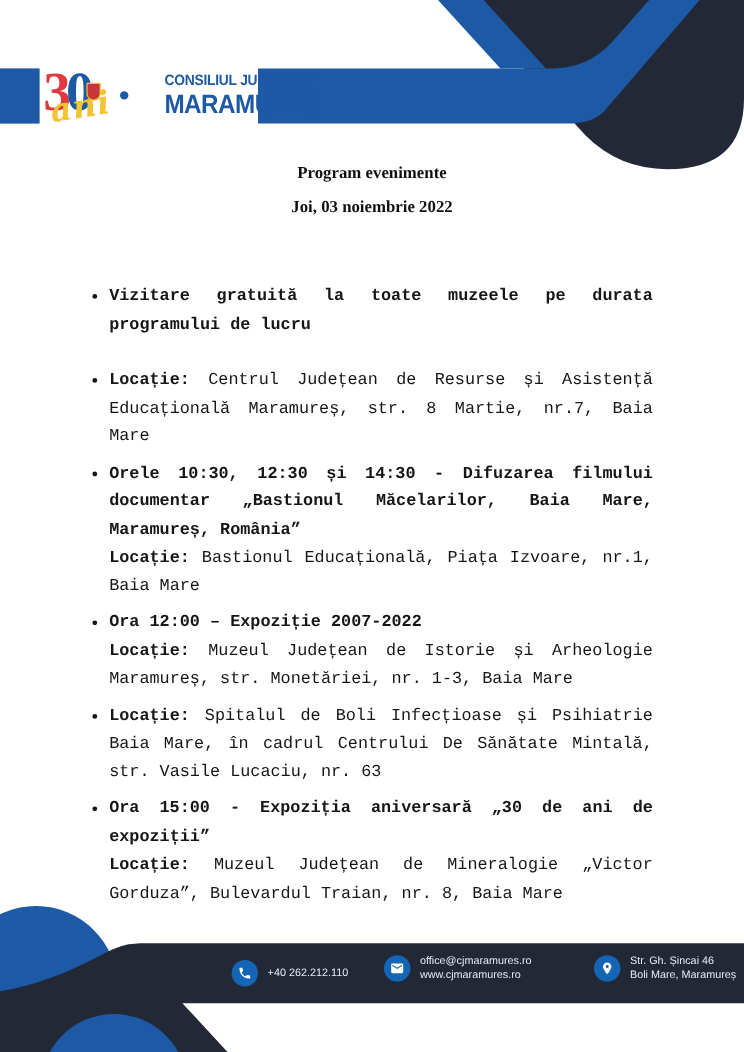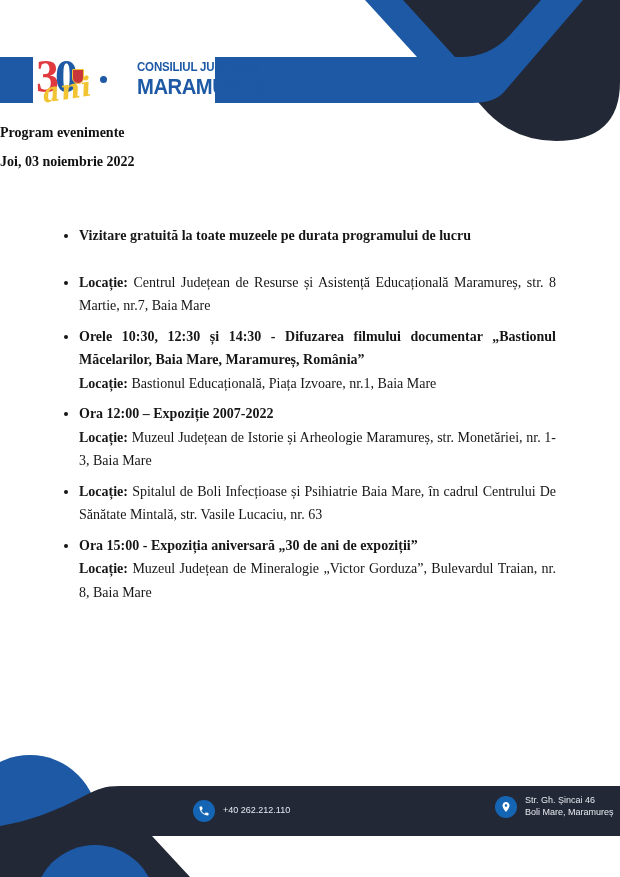--- a/index.html
+++ b/index.html
@@ -17,28 +17,28 @@
                border:1.5px solid #f2c332;border-radius:1px 1px 6px 6px;}
   .logo-ani{position:absolute;left:6px;top:20px;font-family:"DejaVu Serif",serif;font-style:italic;
             font-weight:bold;font-size:27px;color:#f2c332;transform:rotate(-9deg);letter-spacing:1px;}
   .ani-dot{position:absolute;left:64px;top:22px;width:7px;height:7px;border-radius:50%;background:#1d59a5;}
   .org{position:absolute;left:101px;top:6px;color:#1d59a5;font-family:"Liberation Sans",sans-serif;
        font-weight:bold;transform:scaleX(.92);transform-origin:0 0;white-space:nowrap;}
   .org1{font-size:12.5px;line-height:15px;letter-spacing:-.2px;}
   .org2{font-size:22px;line-height:23px;letter-spacing:-.5px;}
 
   
-  .doc-head{position:absolute;left:0;right:0;top:124px;text-align:left;color:#111;
+  .doc-head{position:absolute;left:0;right:0;top:136px;text-align:center;color:#111;
             font-weight:bold;font-size:14px;line-height:17px;}
   .doc-date{margin-top:12px;}
 
   
   .content{position:absolute;left:57px;top:220px;width:503px;color:#161616;
            font-size:14px;line-height:23.5px;}
-  .content ul{margin:4px;padding-left:18px;list-style:disc;}
+  .content ul{margin:16px;padding-left:18px;list-style:disc;font-family:Liberation Mono, monospace;}
   .content li{margin-bottom:7px;text-align:justify;}
   .content li.first{margin-bottom:23px;}
   .ev-title{font-weight:bold;text-align:justify;}
   .ev-loc{text-align:justify;}
   .loc-label{font-weight:bold;}
 
   
   .footer-item{position:absolute;display:flex;align-items:center;gap:8px;color:#e7eaf0;
                font-family:"Liberation Sans",sans-serif;font-size:9px;line-height:11.5px;}
   .ficon{width:22px;height:22px;border-radius:50%;background:#1565b5;display:flex;
@@ -116,20 +116,31 @@
 
   <div class="footer-item" id="footer-phone">
     <span class="ficon">
       <svg viewBox="0 0 24 24">
           <path d="M6.62 10.79c1.44 2.83 3.76 5.14 6.59 6.59l2.2-2.2c.27-.27.67-.36 1.02-.24 1.12.37 2.33.57 3.57.57.55 0 1 .45 1 1V20c0 .55-.45 1-1 1-9.39 0-17-7.61-17-17 0-.55.45-1 1-1h3.5c.55 0 1 .45 1 1 0 1.25.2 2.45.57 3.57.11.35.03.74-.25 1.02l-2.2 2.2z"></path>
         </svg>
     </span>
     <span>+40 262.212.110</span>
   </div>
 
+  <div class="footer-item" id="footer-email">
+    <span class="ficon">
+      <svg viewBox="0 0 24 24">
+          <path d="M20 4H4c-1.1 0-2 .9-2 2v12c0 1.1.9 2 2 2h16c1.1 0 2-.9 2-2V6c0-1.1-.9-2-2-2zm0 4l-8 5-8-5V6l8 5 8-5v2z"></path>
+        </svg>
+    </span>
+    <span>
+      <div>office@cjmaramures.ro</div>
+      <div>www.cjmaramures.ro</div>
+    </span>
+  </div>
 
   <div class="footer-item" id="footer-address">
     <span class="ficon">
       <svg viewBox="0 0 24 24">
           <path d="M12 2C8.13 2 5 5.13 5 9c0 5.25 7 13 7 13s7-7.75 7-13c0-3.87-3.13-7-7-7zm0 9.5c-1.38 0-2.5-1.12-2.5-2.5s1.12-2.5 2.5-2.5 2.5 1.12 2.5 2.5-1.12 2.5-2.5 2.5z"></path>
         </svg>
     </span>
     <span>
       <div>Str. Gh. Șincai 46</div>
       <div>Boli Mare, Maramureș</div>

